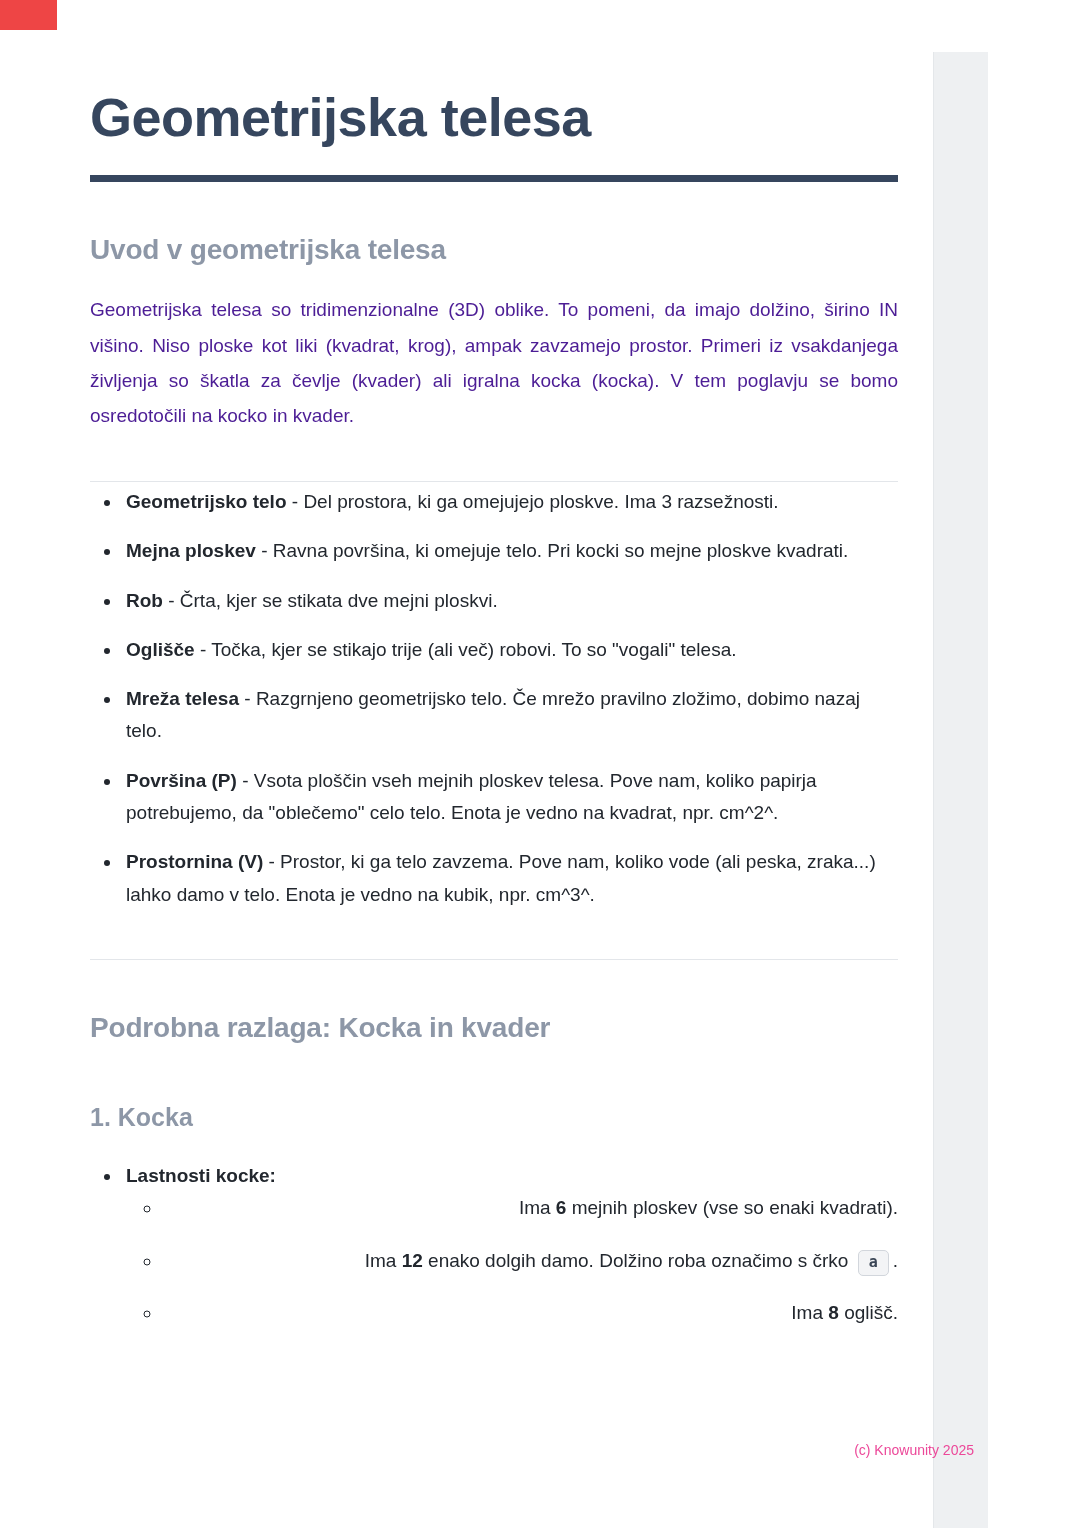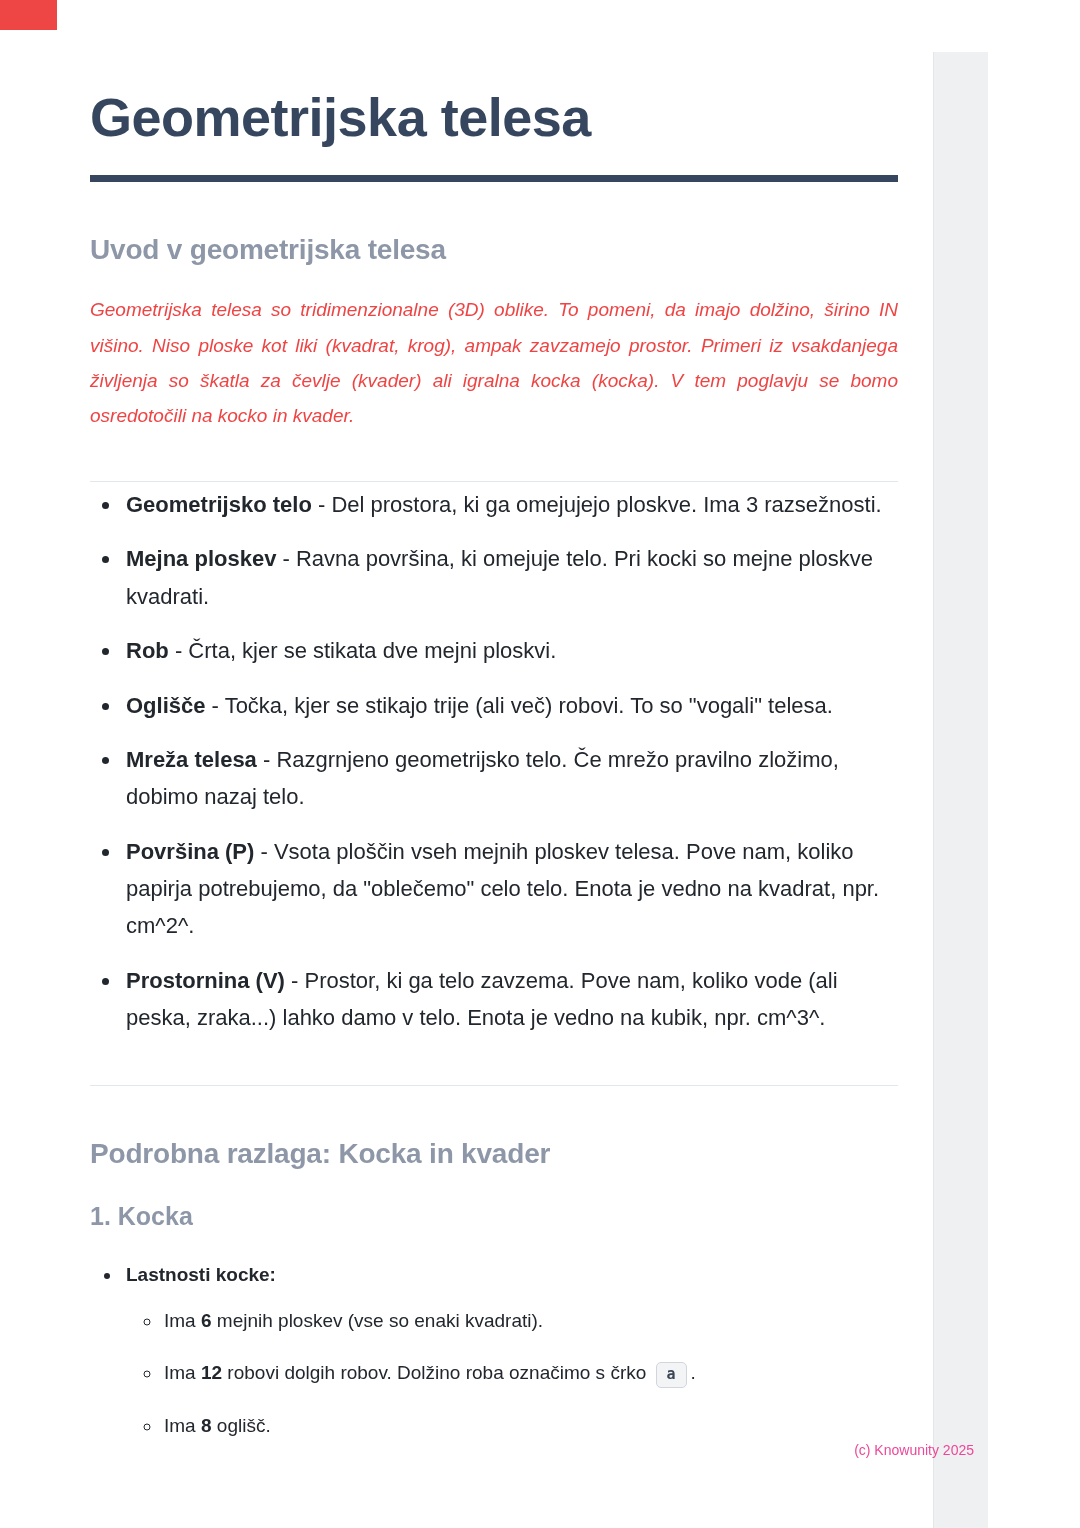--- a/index.html
+++ b/index.html
@@ -54,62 +54,61 @@
     font-weight: 700;
     color: #8d97a7;
     margin-top: 52px;
     margin-bottom: 26px;
     letter-spacing: -0.2px;
   }
   h3.sub-heading {
     font-size: 25px;
     font-weight: 700;
     color: #8d97a7;
-    margin-top: 32px;
+    margin-top: 59px;
     margin-bottom: 24px;
   }
   p.body-text {
     font-size: 19px;
     line-height: 1.85;
-    color: #ef4444;
+    color: #4c1d95;
     text-align: justify;
-    font-style: italic;
   }
   hr.divider {
     border: none;
     border-top: 1px solid #e3e6ea;
     margin: 48px 0 0 0;
   }
   ul.terms {
     list-style: disc;
     padding-left: 32px;
     margin-top: 4px;
   }
   ul.terms > li {
-    font-size: 22px;
+    font-size: 19px;
     line-height: 1.7;
     color: #22272e;
     margin-bottom: 17px;
     padding-left: 4px;
   }
   ul.props {
     list-style: disc;
     padding-left: 32px;
     margin-top: 28px;
   }
   ul.props > li {
     font-size: 19px;
     line-height: 1.7;
     color: #22272e;
     padding-left: 4px;
   }
   ul.subprops {
     list-style: circle;
     padding-left: 36px;
-    margin-top: 14px;
+    text-align: right;
   }
   ul.subprops > li {
     font-size: 19px;
     line-height: 1.7;
     color: #22272e;
     margin-bottom: 20px;
     padding-left: 2px;
   }
   strong { font-weight: 700; }
   .kbd {
@@ -168,21 +167,21 @@
     <h2 class="section-heading">Podrobna razlaga: Kocka in kvader</h2>
 
     <h3 class="sub-heading">1. Kocka</h3>
 
 
     <ul class="props">
       <li>
         <strong>Lastnosti kocke:</strong>
         <ul class="subprops">
           <li><span>Ima </span><strong>6</strong><span> mejnih ploskev (vse so enaki kvadrati).</span></li>
-          <li><span>Ima </span><strong>12</strong><span> robovi dolgih robov. Dolžino roba označimo s črko </span><span class="kbd">a</span><span>.</span></li>
+          <li><span>Ima </span><strong>12</strong><span> enako dolgih damo. Dolžino roba označimo s črko </span><span class="kbd">a</span><span>.</span></li>
           <li><span>Ima </span><strong>8</strong><span> oglišč.</span></li>
         </ul>
       </li>
     </ul>
 
   </div>
 
   <div class="footer-note">(c) Knowunity 2025</div>
 
 </div>

